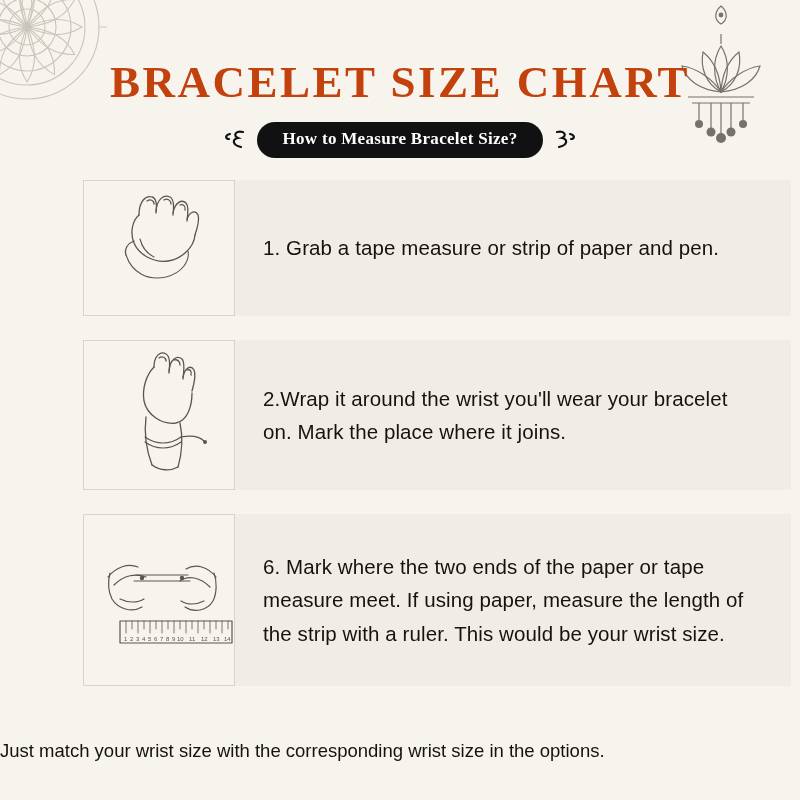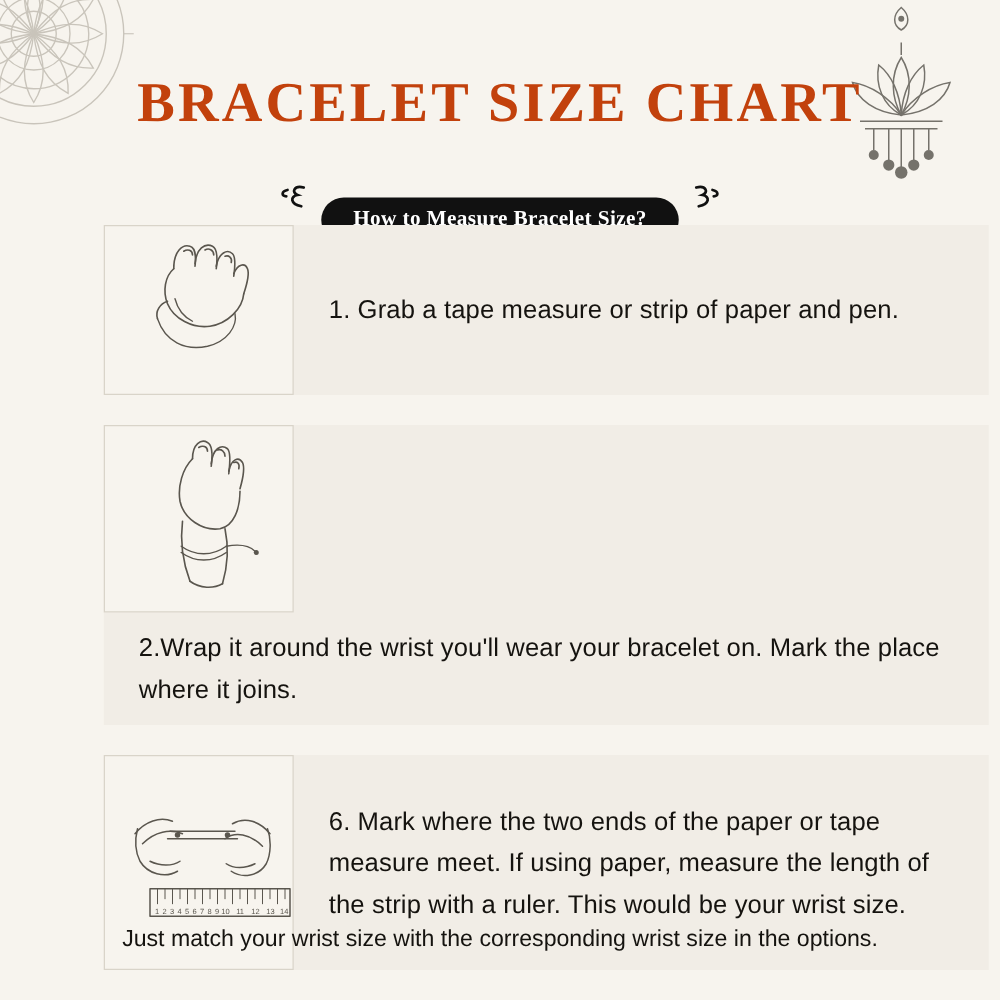--- a/index.html
+++ b/index.html
@@ -66,21 +66,20 @@
   .pill {
     background: #111;
     color: #fff;
     border-radius: 18px;
     padding: 7px 26px 9px 26px;
     font-family: "Liberation Serif", serif;
     font-weight: 700;
     font-size: 17px;
     letter-spacing: 0.3px;
     white-space: nowrap;
-    margin-top: 36px;
   }
   .squiggle {
     width: 26px;
     height: 26px;
     flex: none;
   }
 
   
   .steps {
     position: absolute;
@@ -109,29 +108,29 @@
     flex: 1;
     display: flex;
     align-items: center;
     padding: 12px 34px 12px 28px;
     font-size: 20.5px;
     line-height: 1.62;
     color: #15130f;
     letter-spacing: 0.1px;
   }
   .step.s1 { min-height: 134px; }
-  .step.s2 { min-height: 148px; flex-direction: column; }
+  .step.s2 { min-height: 148px; }
   .step.s3 { min-height: 170px; }
 
   .footer {
     position: absolute;
     bottom: 38px;
     left: 0;
     width: 100%;
-    text-align: center;
+    text-align: left;
     font-size: 18.5px;
     color: #15130f;
   }
 
   svg { display: block; }
 </style>
 </head>
 <body>
 
 <div class="mandala">

